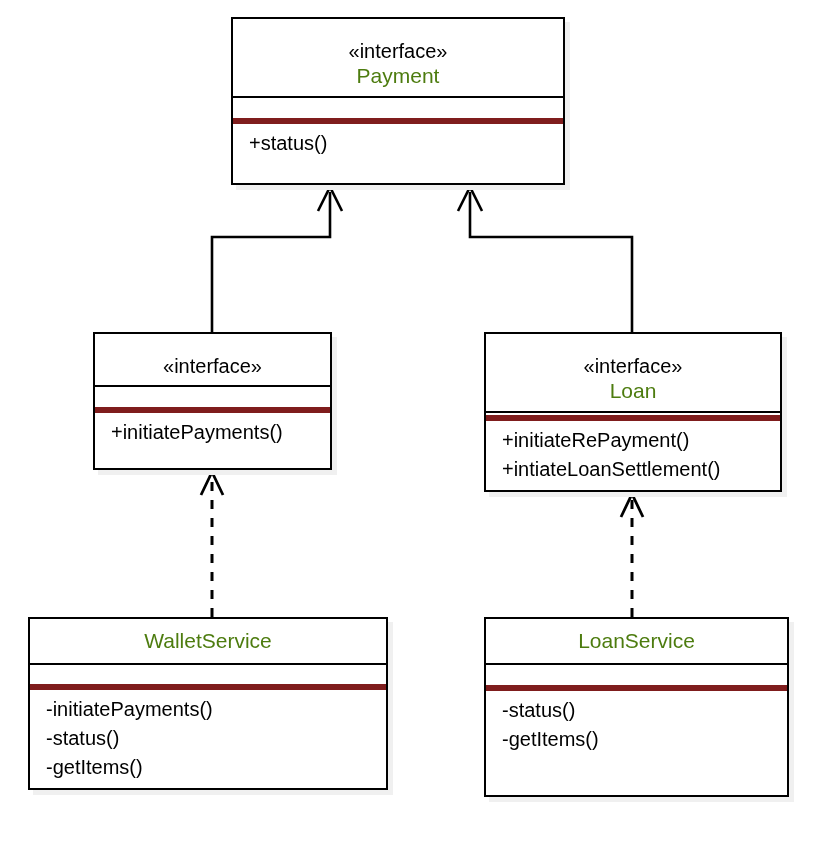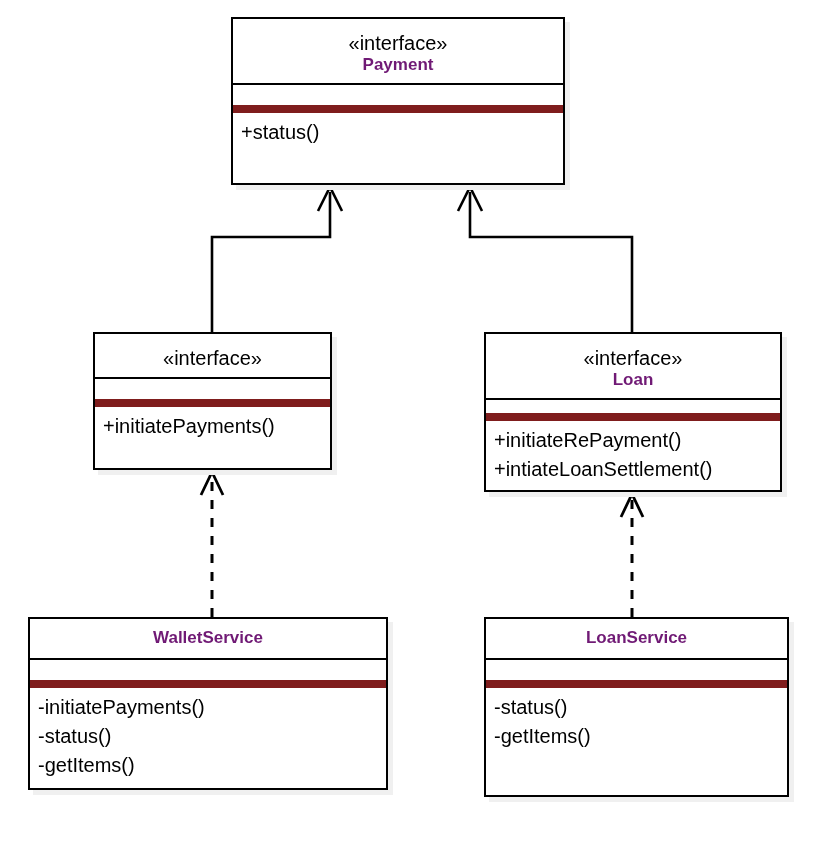--- a/index.html
+++ b/index.html
@@ -39,54 +39,54 @@
     background: #ffffff;
     border: 2px solid #000000;
     box-shadow: 5px 5px 0 0 #f0f0f0;
     display: flex;
     flex-direction: column;
   }
 
   .box-header {
     box-sizing: border-box;
     text-align: center;
-    padding: 12px 6px 7px 6px;
+    padding: 20px 6px 7px 6px;
     line-height: 1.22;
   }
 
   .stereotype {
     display: block;
     font-size: 20px;
     font-weight: 400;
     color: #000000;
   }
 
   .type-name {
     display: block;
-    font-size: 17px;
-    font-weight: bold;
-    color: #701a75;
+    font-size: 21px;
+    font-weight: normal;
+    color: #4d7c0f;
   }
 
   .class-only .box-header {
     padding-top: 9px;
     padding-bottom: 9px;
   }
 
   
   .box-attributes {
     box-sizing: border-box;
     border-top: 2px solid #000000;
     height: 22px;
   }
 
   .box-methods {
     box-sizing: border-box;
-    border-top: 8px solid #7f1d1d;
-    padding: 5px 0 6px 8px;
+    border-top: 6px solid #7f1d1d;
+    padding: 5px 0 6px 16px;
     flex: 1 1 auto;
   }
 
   .method-row {
     font-size: 20px;
     line-height: 1.45;
     color: #000000;
     white-space: nowrap;
   }
 </style>

